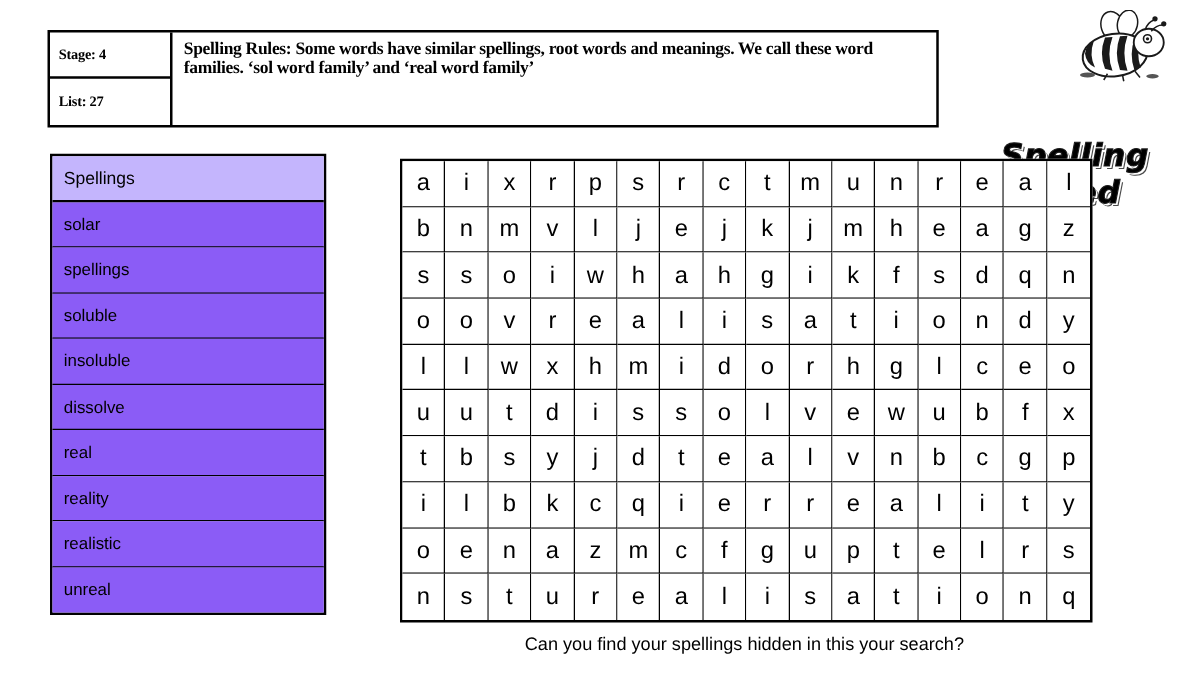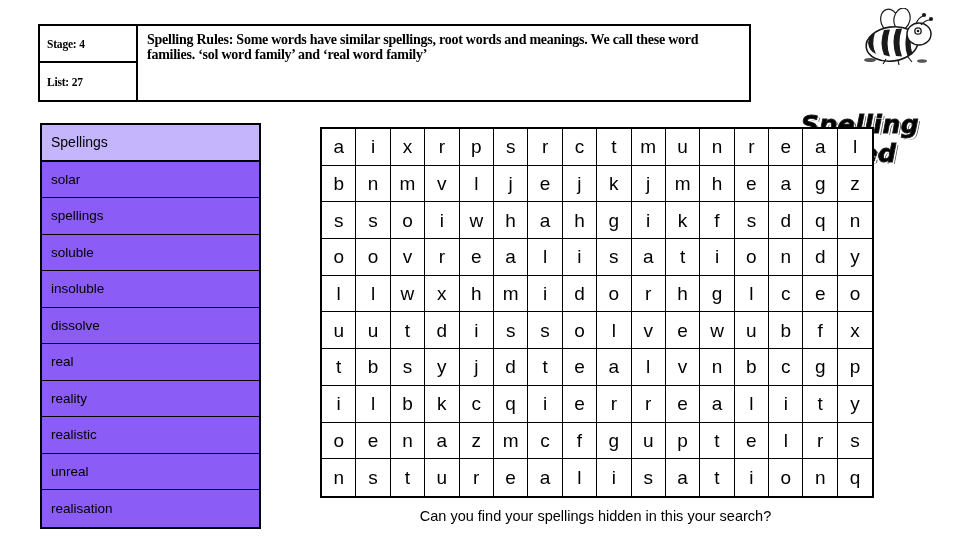--- a/index.html
+++ b/index.html
@@ -227,21 +227,20 @@
     <div id="spell-words">
         <div class="spell-row">solar</div>
         <div class="spell-row">spellings</div>
         <div class="spell-row">soluble</div>
         <div class="spell-row">insoluble</div>
         <div class="spell-row">dissolve</div>
         <div class="spell-row">real</div>
         <div class="spell-row">reality</div>
         <div class="spell-row">realistic</div>
         <div class="spell-row">unreal</div>
-        <div class="spell-row">realisation</div>
       </div>
   </div>
 
   <div id="grid-box">
       <div class="grid-row">
         <div class="grid-cell">a</div>
         <div class="grid-cell">i</div>
         <div class="grid-cell">x</div>
         <div class="grid-cell">r</div>
         <div class="grid-cell">p</div>

